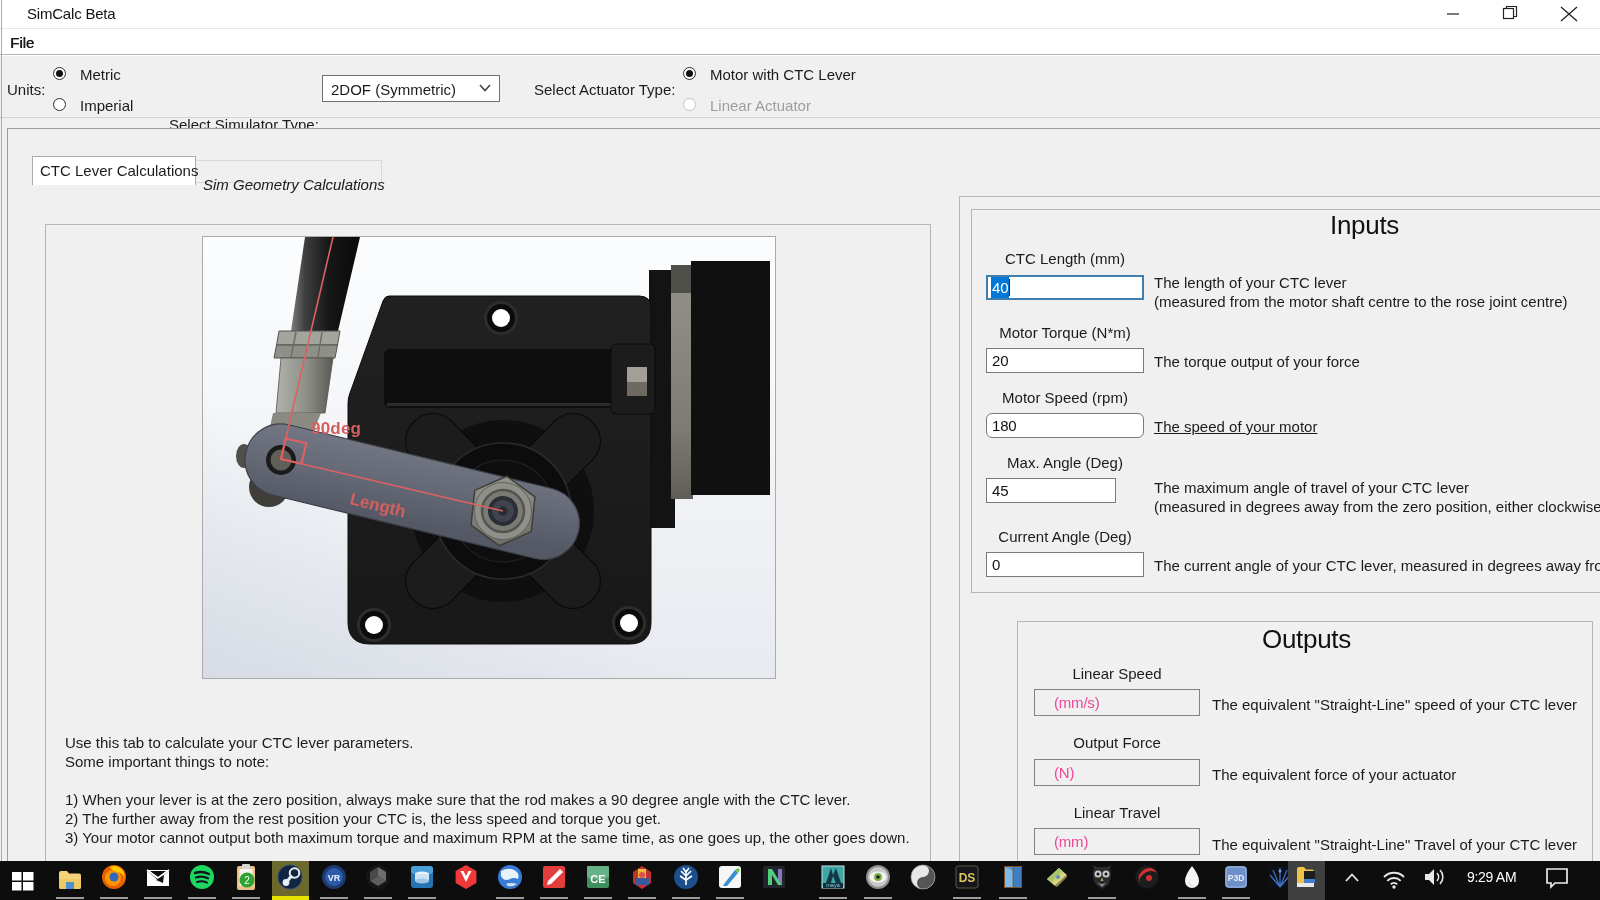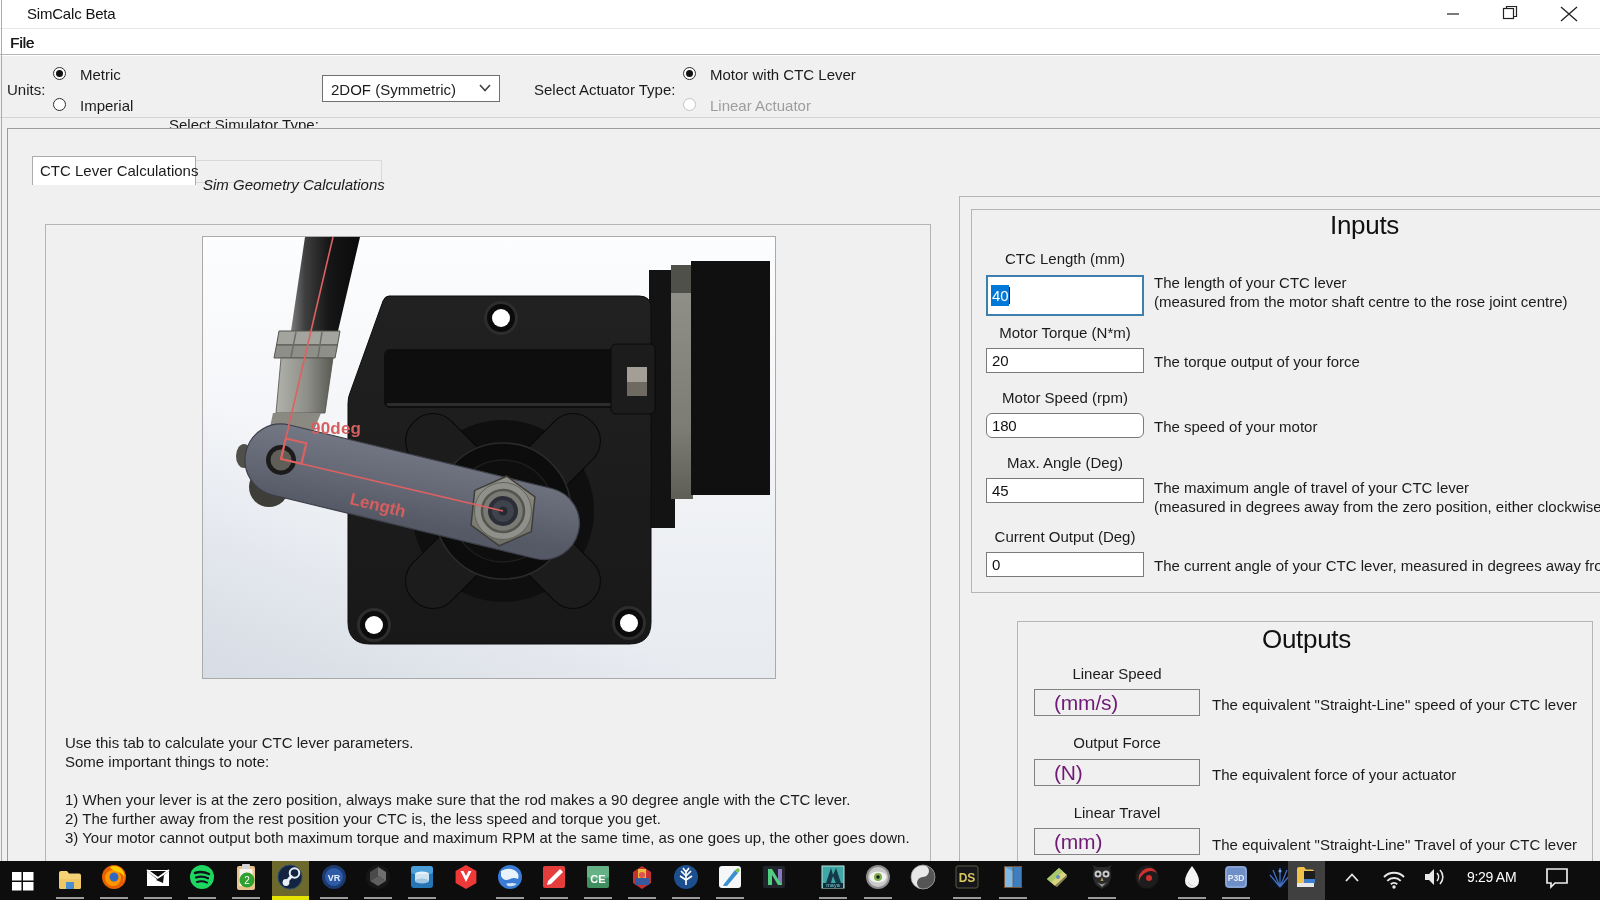--- a/index.html
+++ b/index.html
@@ -22,21 +22,21 @@
 .radio.dis { border-color:#c3c3c3; }
 
 #tab1 { left:32px; top:156px; width:164px; height:29px; background:#fff; border:1px solid #ababab; border-bottom:none; }
 #tab2 { left:196px; top:160px; width:186px; height:23px; background:#f0f0f0; border:1px solid #d9d9d9; border-left:none; }
 
 .gb { position:absolute; border:1px solid #b5b5b5; }
 
 #pic { left:202px; top:236px; width:574px; height:443px; border:1px solid #aaa; background:#fff; }
 
 .tbox { position:absolute; background:#fff; border:1px solid #7a7a7a; font-size:15px; color:#111; padding-left:5px; display:flex; align-items:center; letter-spacing:-0.2px;}
-.obox { position:absolute; border:1px solid #828282; font-size:21px; color:#701a75; display:flex; align-items:center; padding-left:19px; letter-spacing:-0.2px;}
+.obox { position:absolute; border:1px solid #828282; font-size:15px; color:#ec4899; display:flex; align-items:center; padding-left:19px; letter-spacing:-0.2px;}
 .gbtitle { position:absolute; font-size:26px; color:#111; background:#f0f0f0; padding:0 7px; letter-spacing:-0.3px;}
 
 #taskbar { left:0; top:861px; width:1600px; height:39px; background:#0d0d0e; }
 </style>
 </head>
 <body>
 <div class="abs" id="titlebar"></div>
 <div class="abs" id="title-text">SimCalc Beta</div>
 
 <svg class="abs" style="left:1440px;top:0;width:160px;height:29px" viewBox="0 0 160 29">
@@ -197,37 +197,37 @@
 1) When your lever is at the zero position, always make sure that the rod makes a 90 degree angle with the CTC lever.
 2) The further away from the rest position your CTC is, the less speed and torque you get.
 3) Your motor cannot output both maximum torque and maximum RPM at the same time, as one goes up, the other goes down.</div>
 
 <div class="gb" style="left:959px;top:196px;width:700px;height:728px;border-right:none;"></div>
 
 <div class="gb" style="left:971px;top:209px;width:690px;height:384px;border-right:none;"></div>
 <div class="gbtitle" style="left:1323px;top:210px;">Inputs</div>
 
 <div class="lbl" style="left:986px;top:250px;width:158px;text-align:center;">CTC Length  (mm)</div>
-<div class="tbox" style="left:986px;top:275px;width:158px;height:41px;border:2px solid #3e7fae;padding-left:3px;">
+<div class="tbox" style="left:986px;top:275px;width:158px;height:25px;border:2px solid #3e7fae;padding-left:3px;">
     <span style="background:#0078d7;color:#fff;display:inline-block;height:21px;line-height:21px;padding:0 1px;">40</span>
     <span style="width:1px;height:17px;background:#222;display:inline-block;"></span>
   </div>
 <div class="lbl" style="left:1154px;top:273px;line-height:19px;white-space:pre;">The length of your CTC lever
 (measured from the motor shaft centre to the rose joint centre)</div>
 <div class="lbl" style="left:986px;top:324px;width:158px;text-align:center;">Motor Torque (N*m)</div>
 <div class="tbox" style="left:986px;top:348px;width:158px;height:25px;">20</div>
 <div class="lbl" style="left:1154px;top:353px;">The torque output of your force</div>
 <div class="lbl" style="left:986px;top:389px;width:158px;text-align:center;">Motor Speed (rpm)</div>
 <div class="tbox" style="left:986px;top:413px;width:158px;height:25px;border-radius:6px;">180</div>
-<div class="lbl" style="left:1154px;top:418px;">The speed of your motor</div>
+<div class="lbl" style="left:1154px;top:418px;text-decoration:underline;">The speed of your motor</div>
 <div class="lbl" style="left:986px;top:454px;width:158px;text-align:center;">Max. Angle (Deg)</div>
-<div class="tbox" style="left:986px;top:478px;width:158px;height:25px;">45</div>
+<div class="tbox" style="left:986px;top:478px;width:130px;height:25px;">45</div>
 <div class="lbl" style="left:1154px;top:478px;line-height:19px;white-space:pre;">The maximum angle of travel of your CTC lever
 (measured in degrees away from the zero position, either clockwise or counter-clockwise)</div>
-<div class="lbl" style="left:986px;top:528px;width:158px;text-align:center;">Current Output (Deg)</div>
+<div class="lbl" style="left:986px;top:528px;width:158px;text-align:center;">Current Angle (Deg)</div>
 <div class="tbox" style="left:986px;top:552px;width:158px;height:25px;">0</div>
 <div class="lbl" style="left:1154px;top:557px;">The current angle of your CTC lever, measured in degrees away from the zero position</div>
 
 <div class="gb" style="left:1017px;top:621px;width:576px;height:303px;"></div>
 <div class="gbtitle" style="left:1255px;top:624px;">Outputs</div>
 <div class="lbl" style="left:1034px;top:665px;width:166px;text-align:center;">Linear Speed</div>
 <div class="obox" style="left:1034px;top:689px;width:166px;height:27px;">(mm/s)</div>
 <div class="lbl" style="left:1212px;top:696px;">The equivalent "Straight-Line" speed of your CTC lever</div>
 <div class="lbl" style="left:1034px;top:734px;width:166px;text-align:center;">Output Force</div>
 <div class="obox" style="left:1034px;top:759px;width:166px;height:27px;">(N)</div>

